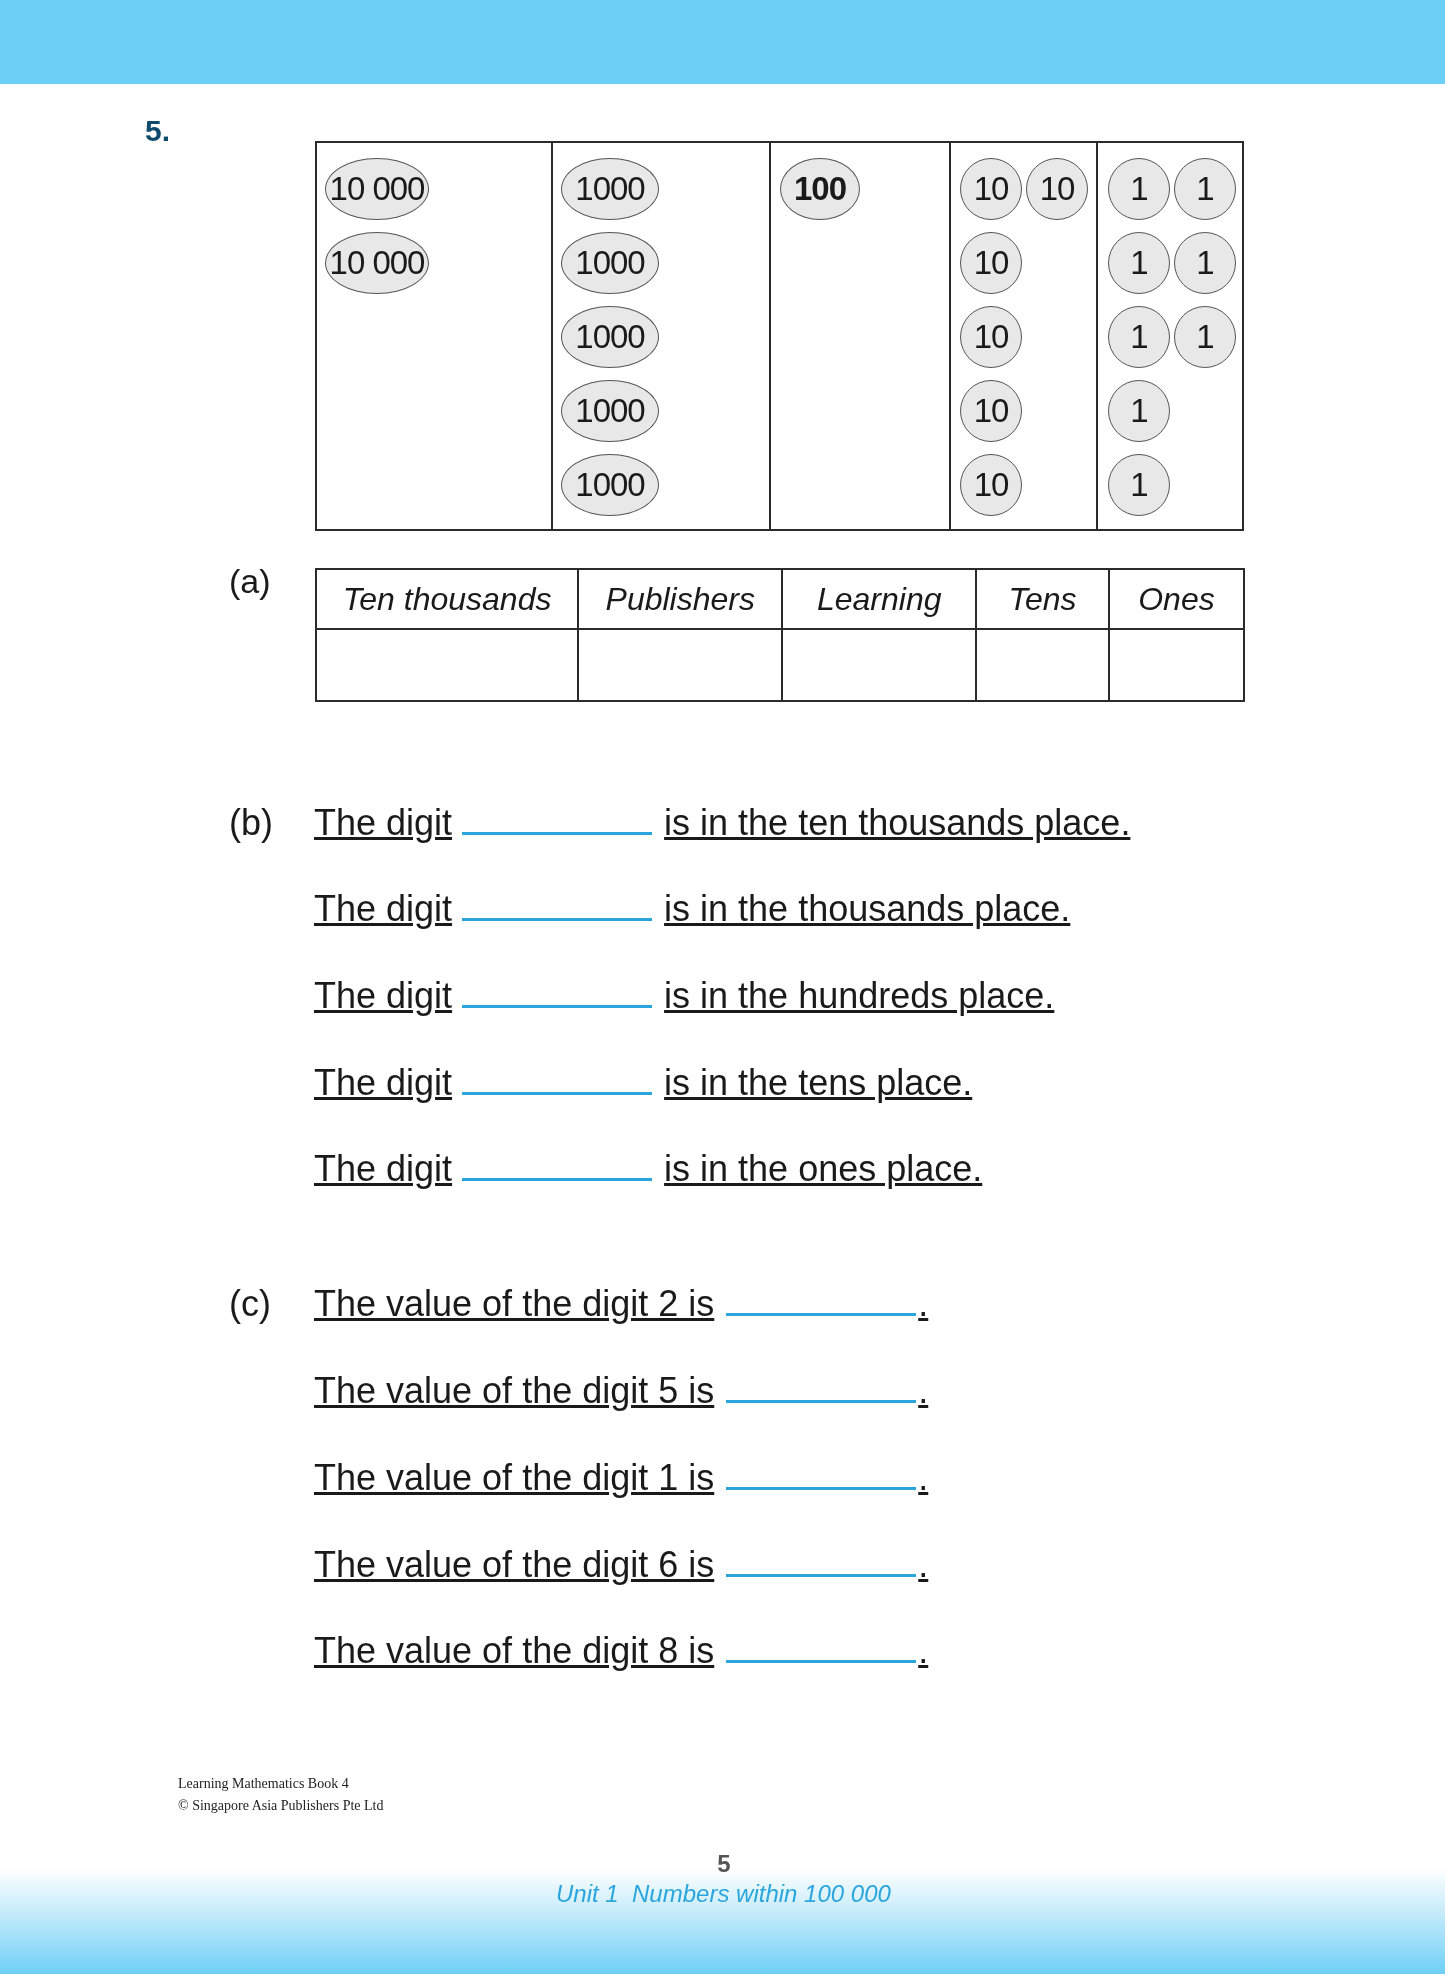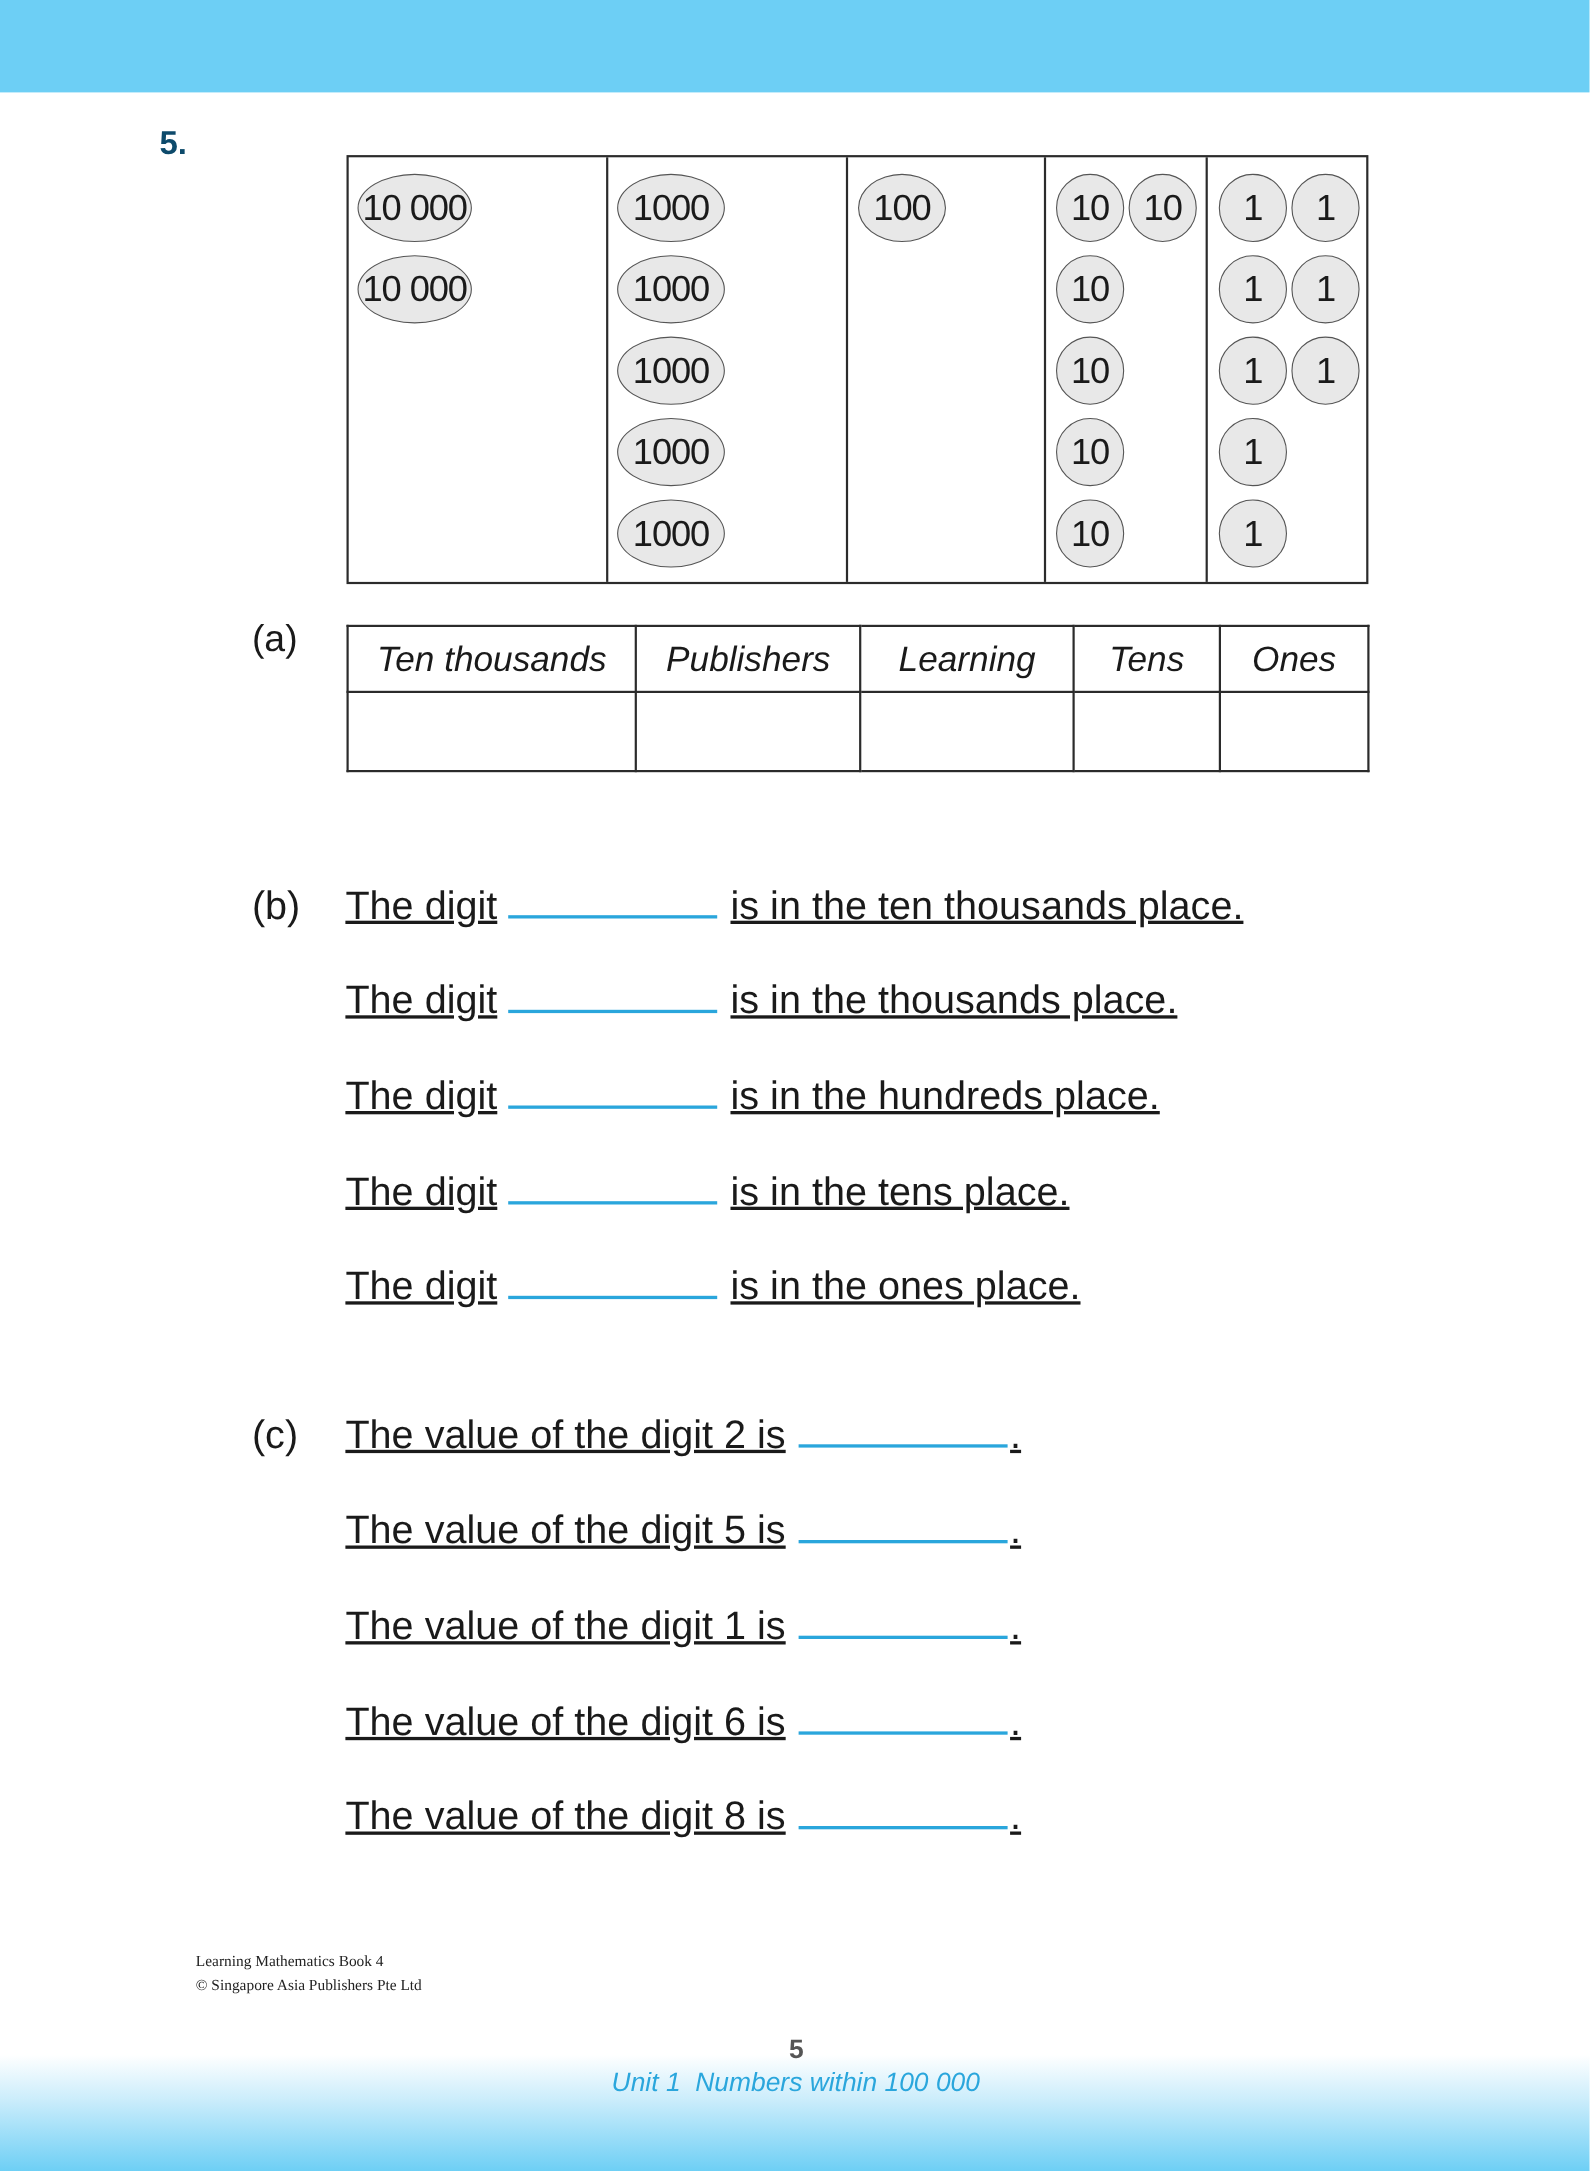--- a/index.html
+++ b/index.html
@@ -11,21 +11,21 @@
   .qnum { position:absolute; left:145px; top:114px; font-size:30px; font-weight:bold; color:#0d4a6b; }
 
   .blocks { position:absolute; left:315px; top:121px; width:929px; height:390px;
             border:2px solid #2b2b2b; box-sizing:border-box;margin-top:20px; }
   .vdiv { position:absolute; top:0; width:2px; height:100%; background:#2b2b2b; }
   .token { position:absolute; box-sizing:border-box; border:1.5px solid #555; background:#e8e8e8;
            border-radius:50%; display:flex; align-items:center; justify-content:center;
            font-size:33px; color:#1a1a1a; letter-spacing:-1px; }
   .token.big { width:104px; height:62px; }
   .token.mid { width:98px; height:62px; }
-  .token.hund { width:80px; height:62px; }
+  .token.hund { width:80px; height:62px;font-weight:bold; }
   .token.small { width:62px; height:62px; }
 
   .label { position:absolute; font-size:34px; color:#1a1a1a; }
 
   table.pv { position:absolute; left:315px; top:568px; width:930px; border-collapse:collapse; }
   table.pv td, table.pv th { border:2px solid #2b2b2b; font-weight:normal; font-size:32px; text-align:center; padding:0; }
   table.pv th { height:58px;font-style:italic; }
   table.pv td { height:70px; }
 
   .line { position:absolute; font-size:36px; white-space:nowrap; display:flex; align-items:baseline;text-decoration:underline; }

